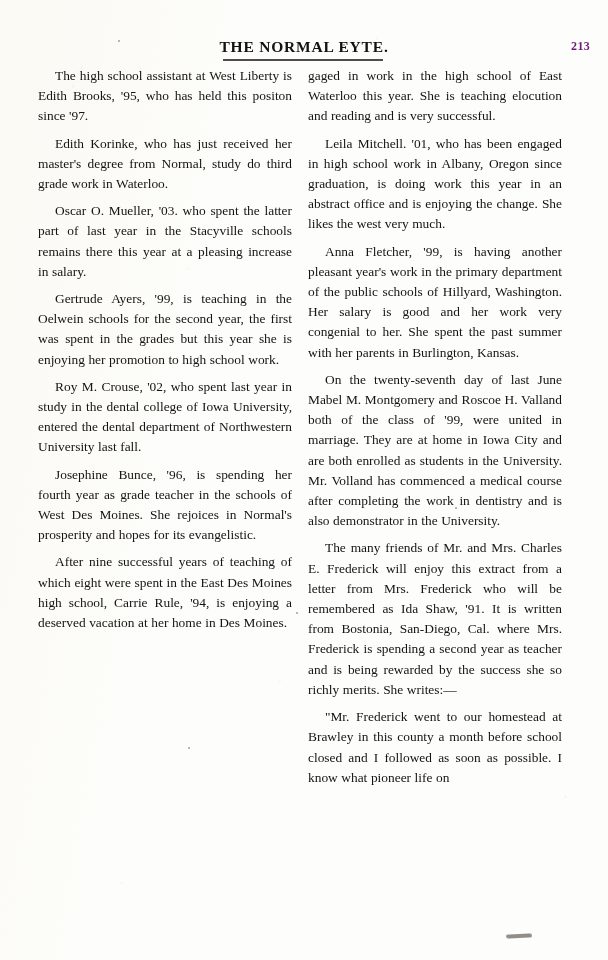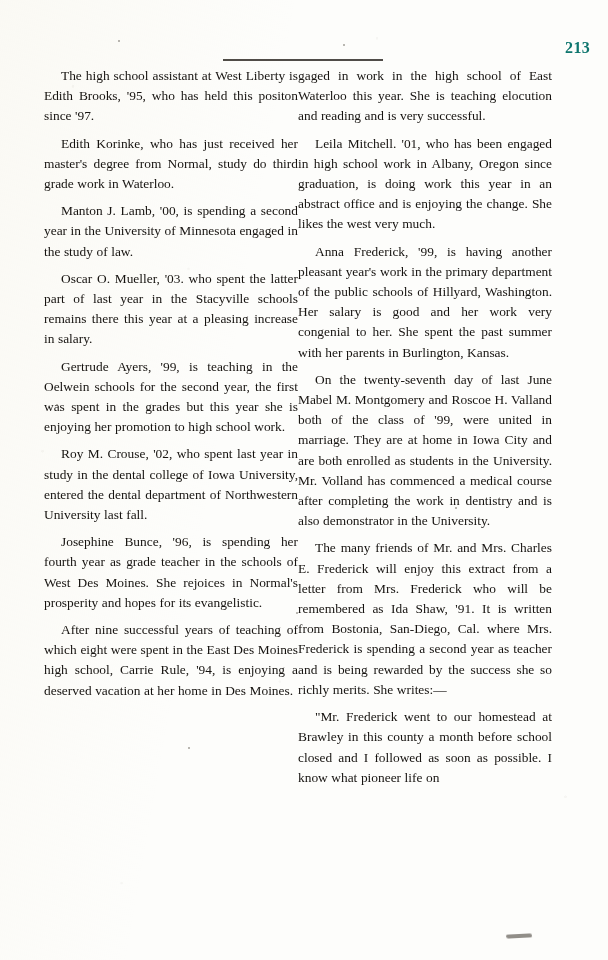--- a/index.html
+++ b/index.html
@@ -69,34 +69,35 @@
     top: 21px;
     width: 160px;
     height: 1.6px;
     background: #2a2520;
     opacity: 0.82;
   }
   .page-number {
     position: absolute;
     right: 18px;
     top: 1px;
-    font-size: 16px;
+    font-size: 12px;
     font-weight: bold;
-    color: #0f766e;
+    color: #701a75;
     letter-spacing: 0.3px;
   }
 
   
   .columns {
     position: absolute;
     top: 66px;
-    left: 44px;
+    left: 38px;
     width: 524px;
     height: 866px;
     display: flex;
+    gap: 16px;
   }
   .column {
     width: 254px;
     flex: 0 0 254px;
   }
 
   .para {
     margin: 0 0 0px 0;
     text-indent: 17px;
     text-align: justify;
@@ -139,41 +140,41 @@
   }
 </style>
 </head>
 <body>
 
 <div class="page">
 
   <div class="paper-grain"></div>
 
   <div class="masthead">
+    <div class="masthead-title">THE NORMAL EYTE.</div>
     <div class="masthead-rule"></div>
     <div class="page-number">213</div>
   </div>
 
   <div class="columns">
 
     <div class="column">
       <p class="para">The high school assistant at West Liberty is Edith Brooks, '95, who has held this positon since '97.</p>
       <p class="para">Edith Korinke, who has just received her master's degree from Normal, study do third grade work in Waterloo.</p>
-      <p class="para">Manton J. Lamb, '00, is spending a second year in the University of Minnesota engaged in the study of law.</p>
       <p class="para">Oscar O. Mueller, '03. who spent the latter part of last year in the Stacyville schools remains there this year at a pleasing increase in salary.</p>
       <p class="para">Gertrude Ayers, '99, is teaching in the Oelwein schools for the second year, the first was spent in the grades but this year she is enjoying her promotion to high school work.</p>
       <p class="para">Roy M. Crouse, '02, who spent last year in study in the dental college of Iowa University, entered the dental department of Northwestern University last fall.</p>
       <p class="para">Josephine Bunce, '96, is spending her fourth year as grade teacher in the schools of West Des Moines.  She rejoices in Normal's prosperity and hopes for its evangelistic.</p>
       <p class="para">After nine successful years of teaching of which eight were spent in the East Des Moines high school, Carrie Rule, '94, is enjoying a deserved vacation at her home in Des Moines.</p>
     </div>
 
     <div class="column">
       <p class="para cont">gaged in work in the high school of East Waterloo this year.  She is teaching elocution and reading and is very successful.</p>
       <p class="para">Leila Mitchell. '01, who has been engaged in high school work in Albany, Oregon since graduation, is doing work this year in an abstract office and is enjoying the change.  She likes the west very much.</p>
-      <p class="para">Anna Frederick, '99, is having another pleasant year's work in the primary department of the public schools of Hillyard, Washington.  Her salary is good and her work very congenial to her.  She spent the past summer with her parents in Burlington, Kansas.</p>
+      <p class="para">Anna Fletcher, '99, is having another pleasant year's work in the primary department of the public schools of Hillyard, Washington.  Her salary is good and her work very congenial to her.  She spent the past summer with her parents in Burlington, Kansas.</p>
       <p class="para">On the twenty-seventh day of last June Mabel M. Montgomery and Roscoe H. Valland both of the class of '99, were united in marriage.  They are at home in Iowa City and are both enrolled as students in the University.  Mr. Volland has commenced a medical course after completing the work in dentistry and is also demonstrator in the University.</p>
       <p class="para">The many friends of Mr. and Mrs. Charles E. Frederick will enjoy this extract from a letter from Mrs. Frederick who will be remembered as Ida Shaw, '91.  It is written from Bostonia, San-Diego, Cal. where Mrs. Frederick is spending a second year as teacher and is being rewarded by the success she so richly merits.  She writes:—</p>
       <p class="para">"Mr. Frederick went to our homestead at Brawley in this county a month before school closed and I followed as soon as possible.  I know what pioneer life on</p>
     </div>
 
   </div>
 
   <div class="ink-smudge"></div>
   <div class="speck" style="left:118px;top:40px;width:2px;height:2px;"></div>
   <div class="speck" style="left:343px;top:44px;width:2px;height:2px;"></div>

